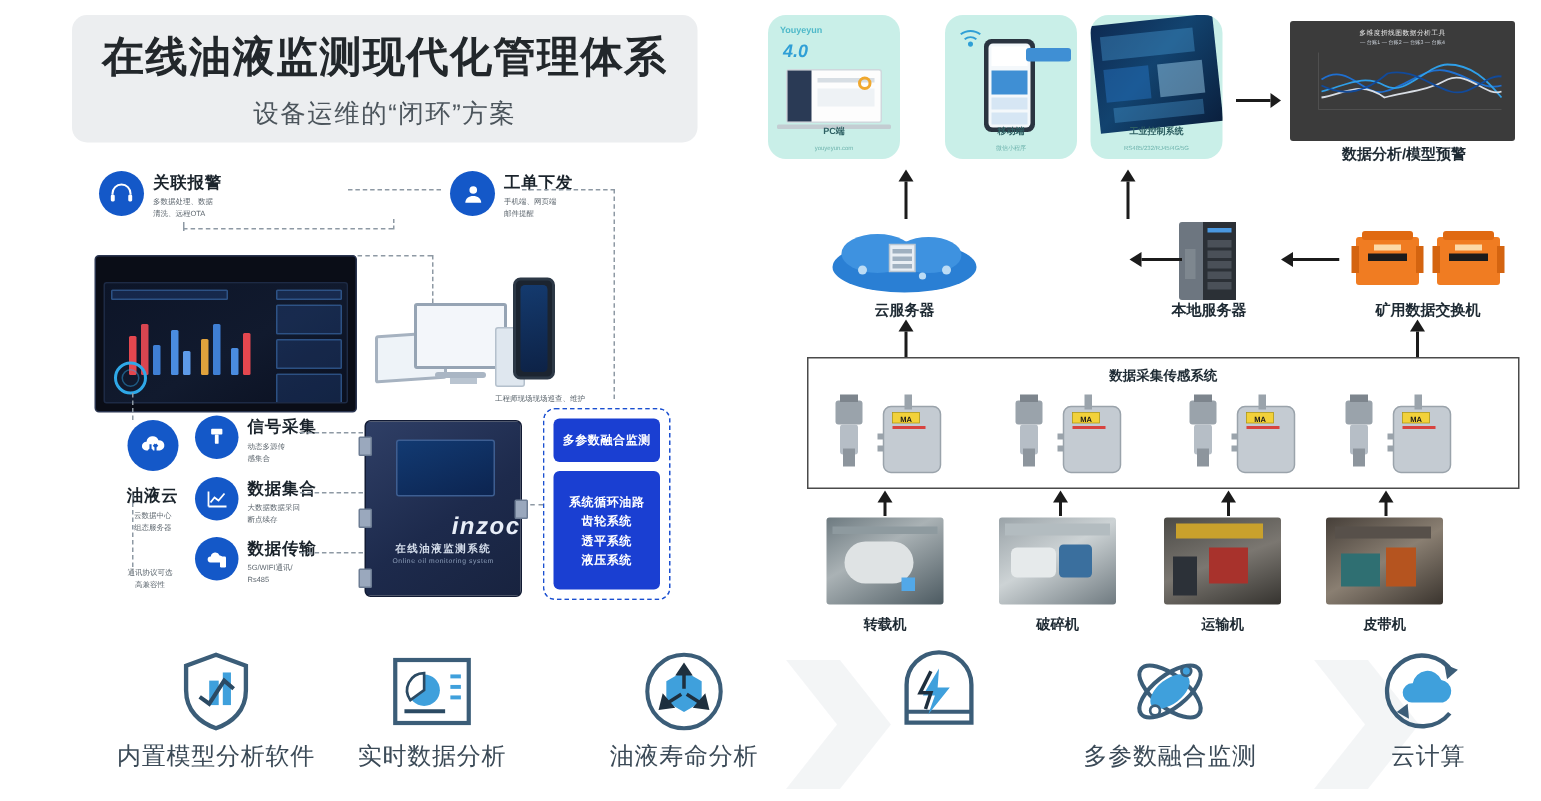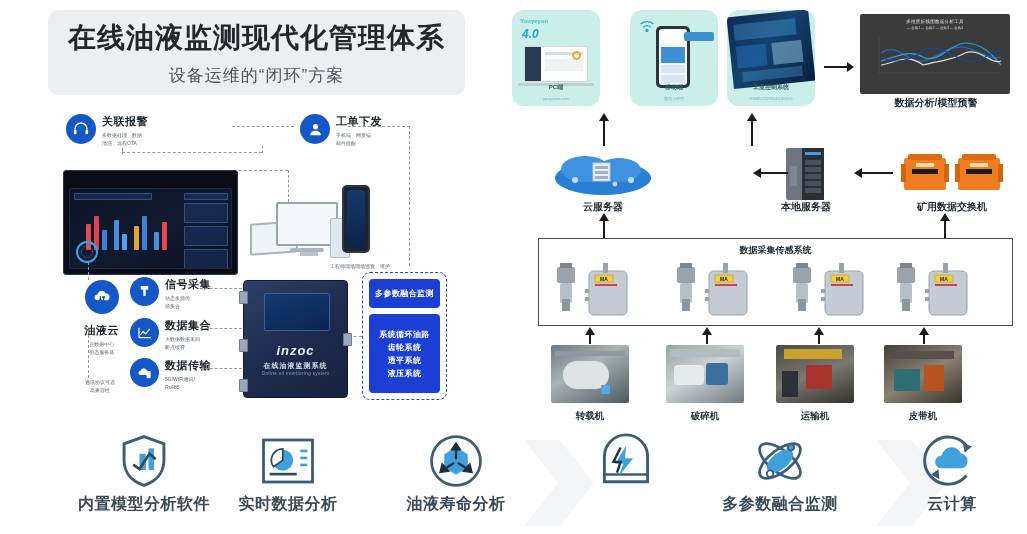--- a/index.html
+++ b/index.html
@@ -67,22 +67,22 @@
   
   .unit{
     position:absolute; left:243px; top:280px; width:105px; height:118px;
     background:linear-gradient(145deg,#2f3f66,#1d2a4c 55%,#18233f);
     border:1px solid #111a33; border-radius:4px;
   }
   .unit .uscreen{
     position:absolute; left:20px; top:12px; width:66px; height:38px;
     background:linear-gradient(160deg,#123a72,#0c2450); border:1px solid #3d5e92; border-radius:2px;
   }
-  .unit .ubrand{ position:absolute; left:0; right:0; top:62px; text-align:center;
-    color:#e8eef8; font-size:13px; font-weight:bold; letter-spacing:1px; font-style:italic;}
+  .unit .ubrand{ position:absolute; left:0; right:0; top:62px; text-align:right;
+    color:#e8eef8; font-size:16px; font-weight:bold; letter-spacing:1px; font-style:italic;}
   .unit .uname{ position:absolute; left:0; right:0; top:80px; text-align:center;
     color:#d4ddeb; font-size:7px; font-weight:bold; letter-spacing:1px;}
   .unit .uen{ position:absolute; left:0; right:0; top:90px; text-align:center;
     color:#8fa0bb; font-size:4.5px; letter-spacing:.4px;}
   .latch{ position:absolute; width:9px; height:13px; background:#9aa8bd; border-radius:1px; border:1px solid #6c7c93;}
 
   
   .bluebox{
     position:absolute; left:362px; top:272px; width:85px; height:128px;
     border:1.5px dashed #1a4fd0; border-radius:8px; padding:6px;
@@ -95,21 +95,21 @@
      display:flex; flex-direction:column; justify-content:center; gap:2px; padding:4px 2px;}
 
   
   .anno{ position:absolute; font-size:5px; color:#5a646c; line-height:1.6; text-align:center;}
 
   
   .dl{ position:absolute; border-top:1px dashed #8e99a4; }
   .dlv{ position:absolute; border-left:1px dashed #8e99a4; }
 
   
-  .botstrip{ position:absolute; left:0; top:432px; width:850px; height:102px;font-weight:bold;}
+  .botstrip{ position:absolute; left:0; top:432px; width:850px; height:102px;}
   .bitem{ position:absolute; width:160px; text-align:center; }
   .bitem .ico{ height:58px; display:flex; align-items:center; justify-content:center;}
   .bitem .cap{ font-size:16px; color:#3b4a57; margin-top:4px; letter-spacing:.5px;}
   .chev{ position:absolute; top:440px; width:70px; height:86px; opacity:.5;}
 
   
   .rcard{
     position:absolute; width:88px; height:96px; border-radius:12px;
     background:#c9efe8; overflow:hidden;
   }

